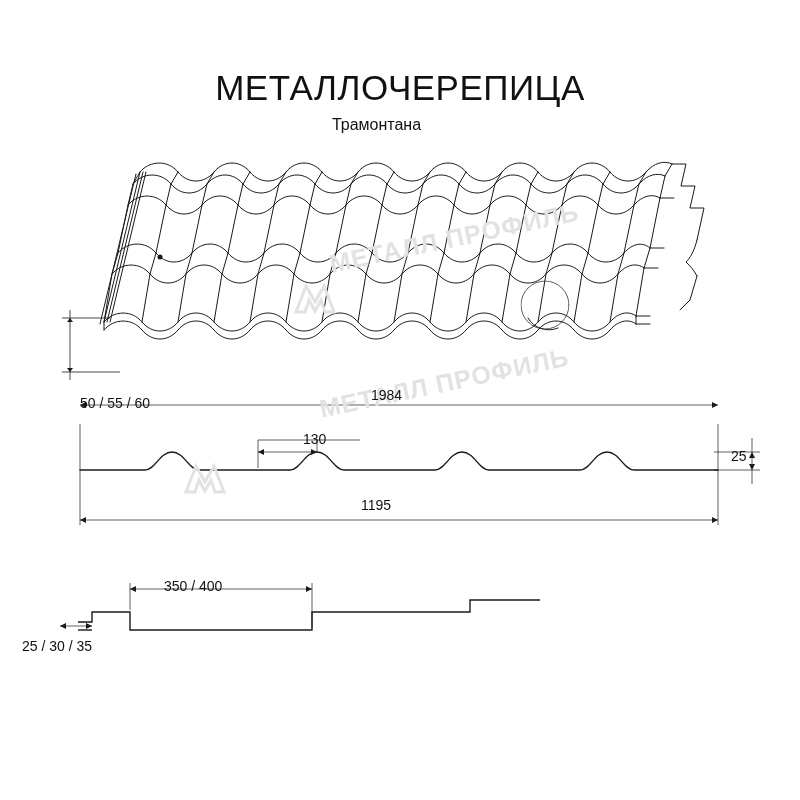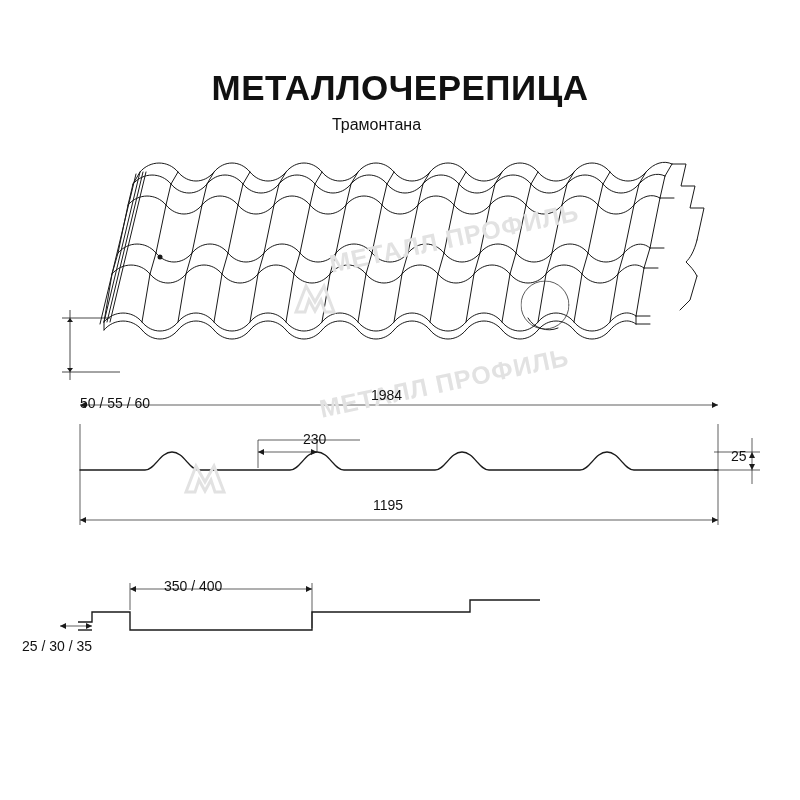--- a/index.html
+++ b/index.html
@@ -22,21 +22,21 @@
     width: 800px;
     height: 800px;
   }
   .title-main {
     position: absolute;
     left: 0;
     top: 68px;
     width: 800px;
     text-align: center;
     font-size: 35px;
-    font-weight: bold;
+    font-weight: normal;
     letter-spacing: 0.5px;
     color: #111111;
   }
   .title-sub {
     position: absolute;
     left: 0;
     top: 116px;
     width: 753px;
     text-align: center;
     font-size: 16px;
@@ -251,17 +251,17 @@
 </svg>
 <svg class="wm-shape" style="left:182px; top:458px;" width="46" height="40" viewBox="0 0 46 40">
   <path d="M4,34 L14,8 L23,24 L32,8 L42,34 L33,34 L29,22 L23,33 L17,22 L13,34 Z" fill="none" stroke="#e2e2e2" stroke-width="3"></path>
 </svg>
 
 <div class="title-main">МЕТАЛЛОЧЕРЕПИЦА</div>
 <div class="title-sub">Трамонтана</div>
 
 <div class="dim-label" style="left:80px; top:368px;margin-top:27px;">50 / 55 / 60</div>
 <div class="dim-label" style="left:371px; top:387px;">1984</div>
-<div class="dim-label" style="left:303px; top:431px;">230</div>
+<div class="dim-label" style="left:303px; top:431px;">130</div>
 <div class="dim-label" style="left:731px; top:448px;">25</div>
-<div class="dim-label" style="left:373px; top:497px;">1195</div>
+<div class="dim-label" style="left:361px; top:497px;">1195</div>
 <div class="dim-label" style="left:164px; top:562px;margin-top:16px;">350 / 400</div>
 <div class="dim-label" style="left:22px; top:638px;">25 / 30 / 35</div>
 
 </body></html>

